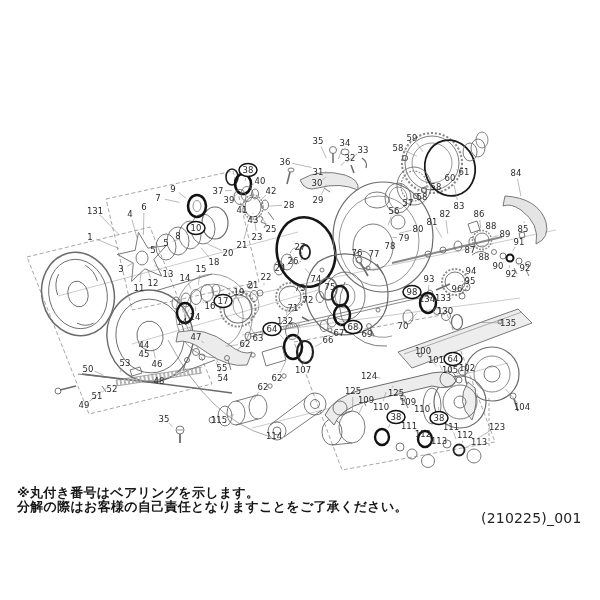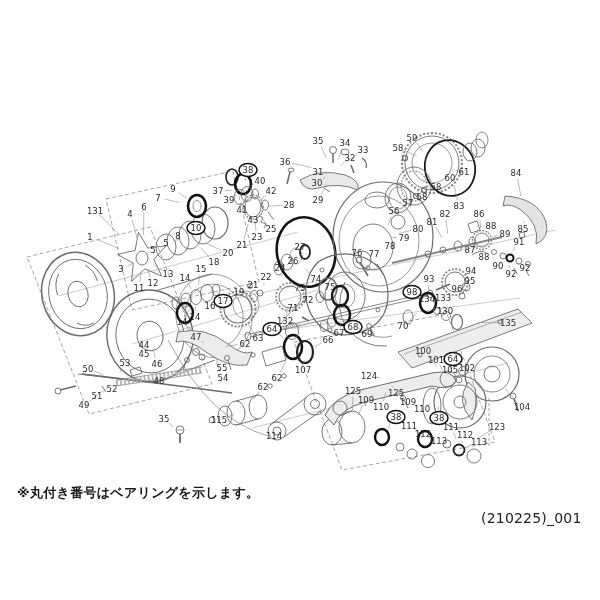--- a/index.html
+++ b/index.html
@@ -852,16 +852,17 @@
         </g>
         <g>
           <line x1="501.0013452484029" y1="322.8823755503933" x2="479.95" y2="322.45" stroke="#8d8d8d" stroke-width="0.6"></line>
           <text x="508" y="326" class="plbl" text-anchor="middle">135</text>
         </g>
       </g>
 </svg>
 
 <div class="footnotes">
   <div>※丸付き番号はベアリングを示します。</div>
+  <div>分解の際はお客様の自己責任となりますことをご了承ください。</div>
 </div>
 <div class="doccode">(210225)_001</div>
 
 </div>
 
 </body></html>

